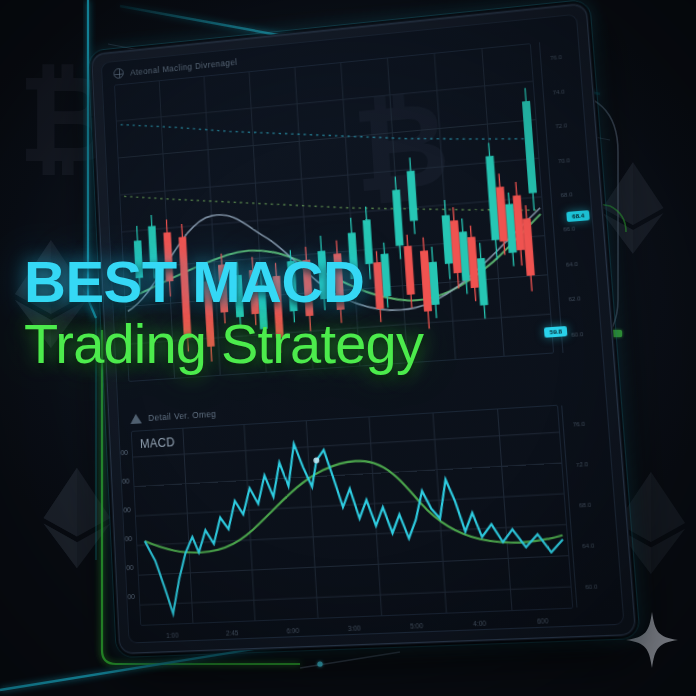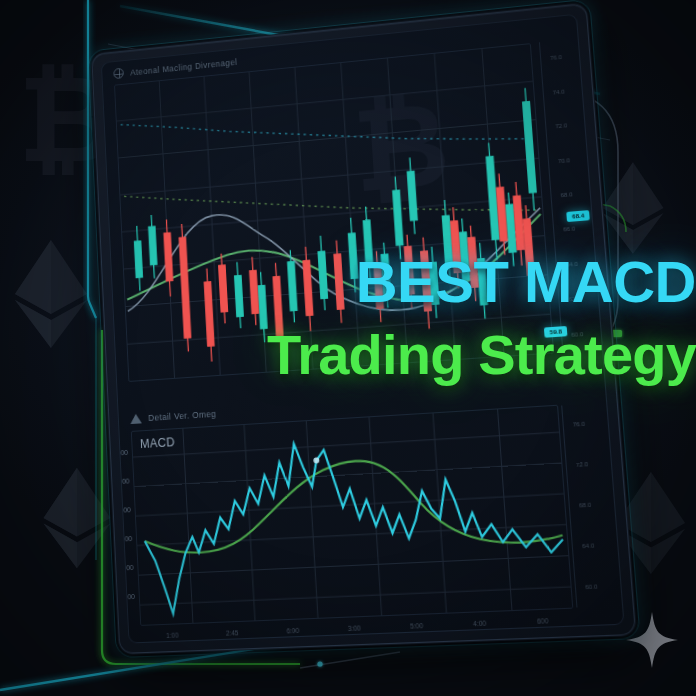--- a/index.html
+++ b/index.html
@@ -149,33 +149,33 @@
   }
   .macd-label{
     position:absolute; left:8px; top:6px;
     font-size:12px; color:rgba(176,194,212,.82);
     letter-spacing:.3px;
   }
 
   
   .headline{
     position:absolute; left:0; right:0; top:252px;
-    text-align:right; z-index:40; pointer-events:none;padding-left:24px;
+    text-align:left; z-index:40; pointer-events:none;padding-left:24px;
   }
   .hl1{
     font-size:58px; font-weight:700; letter-spacing:-.5px;
     color:#35d8f5;
     text-shadow:0 0 18px rgba(40,200,240,.55),0 0 42px rgba(40,190,240,.35),0 3px 7px rgba(0,0,0,.85);
     line-height:1.02;
   }
   .hl2{
-    font-size:56px; font-weight:700; letter-spacing:-.8px;
+    font-size:56px; font-weight:400; letter-spacing:-.8px;
     color:#4ceb4c;
     text-shadow:0 0 18px rgba(70,235,70,.5),0 0 46px rgba(60,220,60,.3),0 3px 7px rgba(0,0,0,.85);
-    line-height:1.05; margin-top:15px;
+    line-height:1.05; margin-top:4px;
   }
 
   
   .sparkle{ position:absolute; pointer-events:none; }
 </style>
 </head>
 <body>
 
 <div class="bg-base"></div>
 

